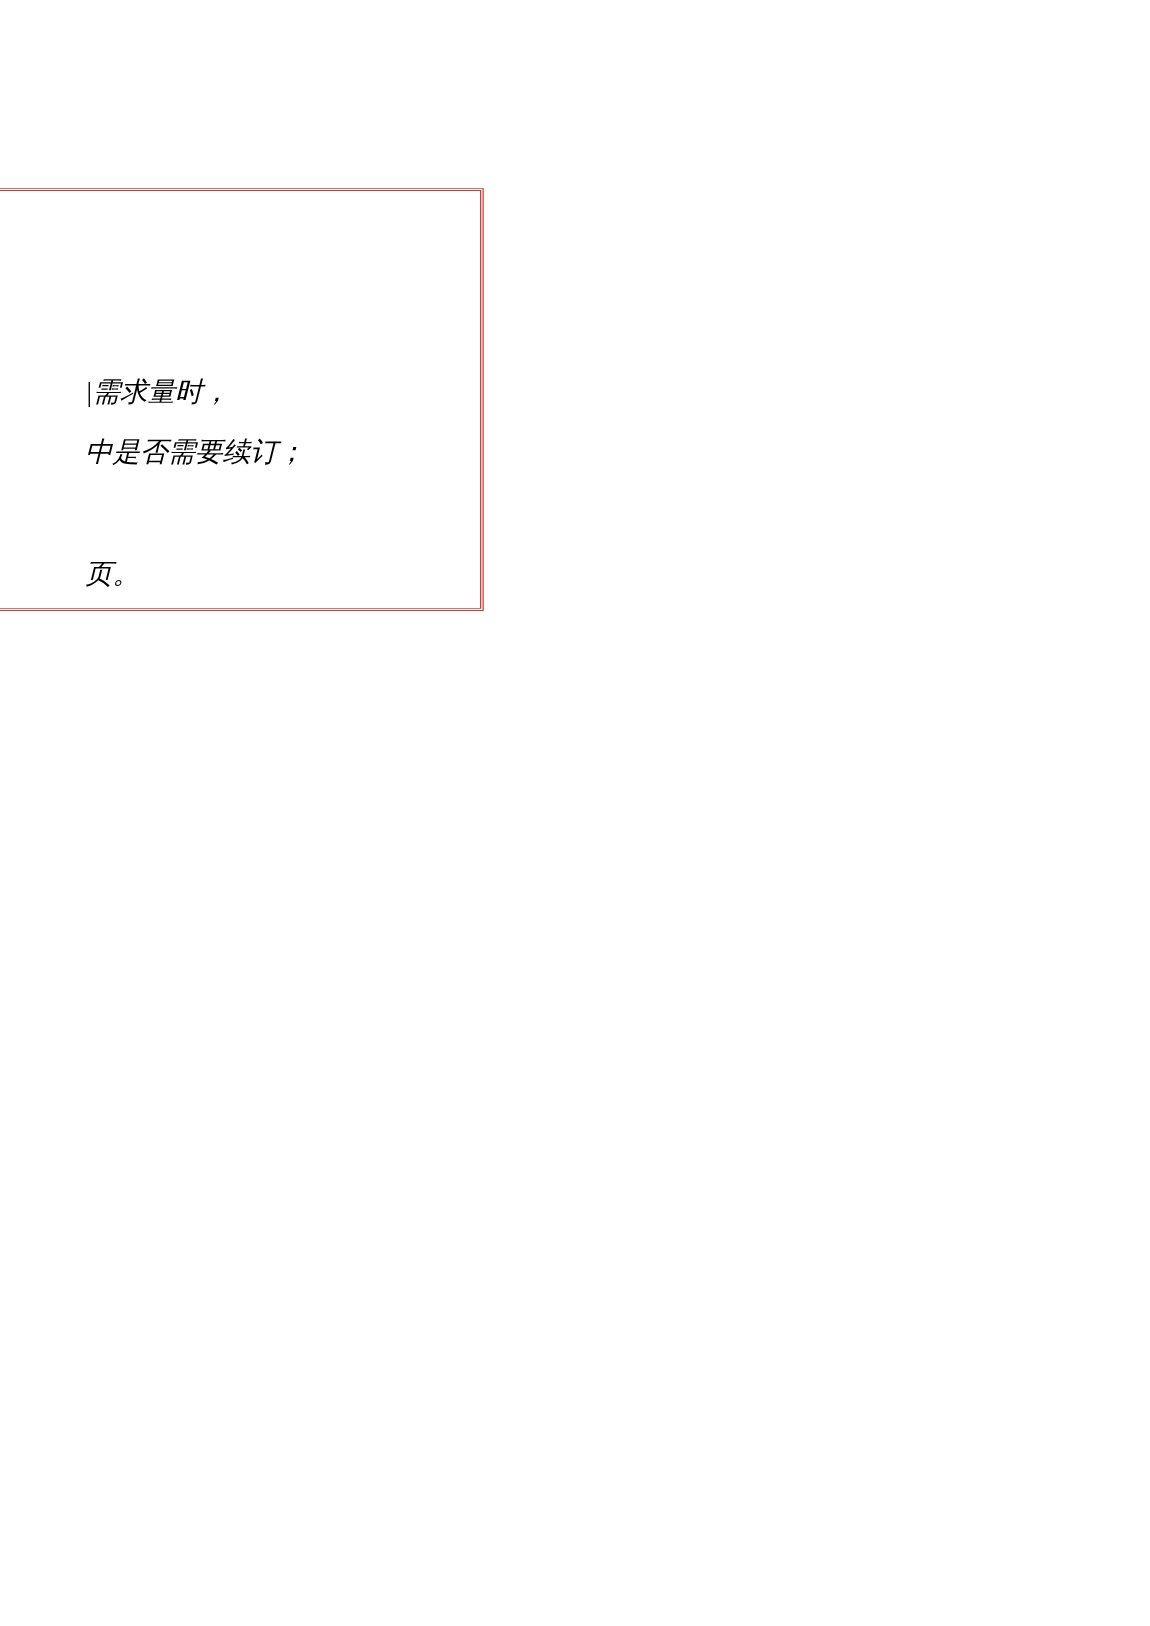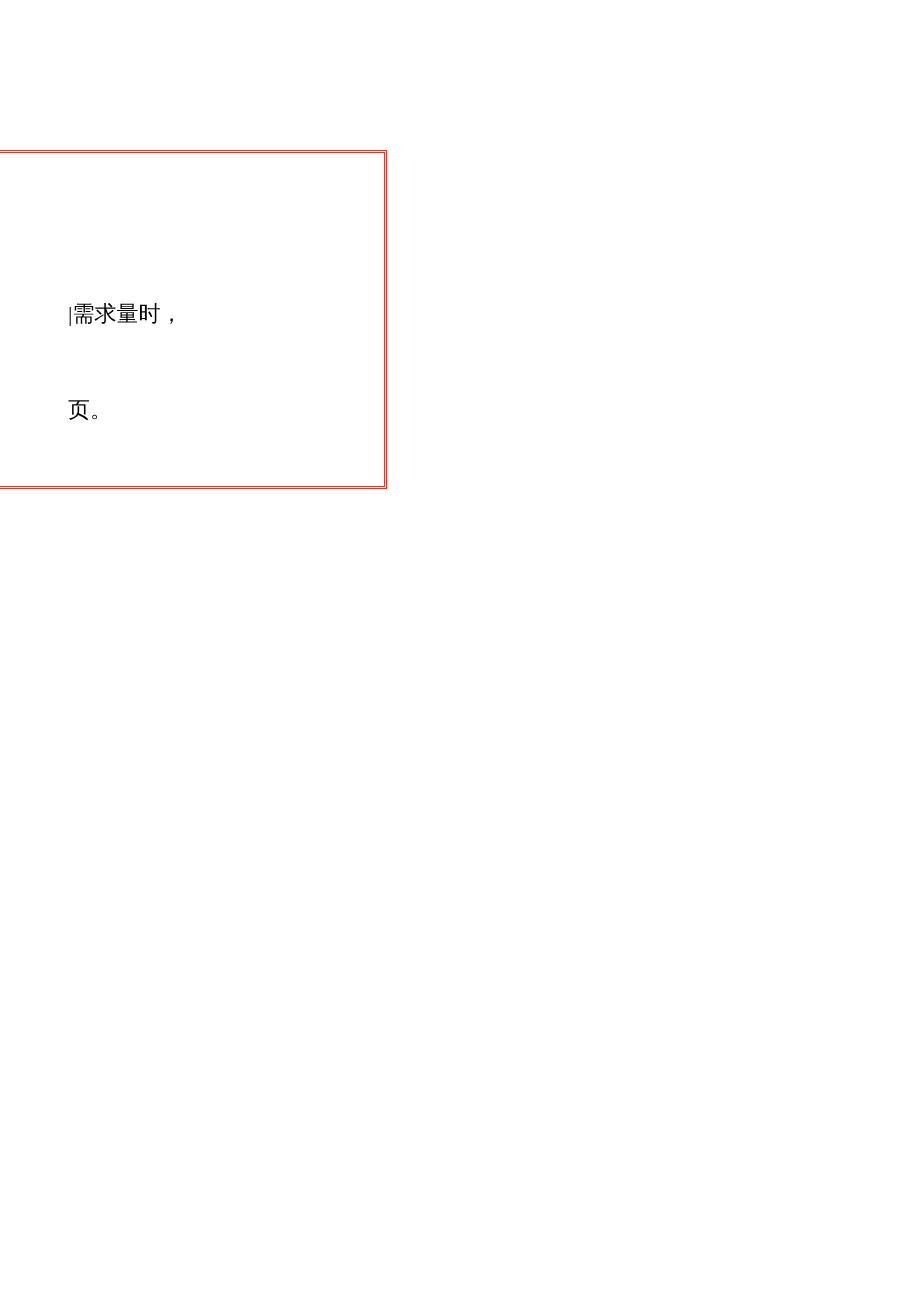--- a/index.html
+++ b/index.html
@@ -1,18 +1,19 @@
 <!DOCTYPE html>
 <html><head>
   <meta charset="utf-8">
   <style>
     * {
       margin: 0;
       padding: 0;
       box-sizing: border-box;
+      font-style: italic;
     }
     body {
       width: 920px;
       height: 1301px;
       background: #ffffff;
       position: relative;
       font-family: "SimSun", "宋体", serif;
     }
     .border-container {
       position: absolute;
@@ -36,14 +37,15 @@
       white-space: nowrap;
     }
   </style>
 </head>
 <body>
 
 <div class="border-container"></div>
 
 <div class="text-block">
   <div class="line">|需求量时，</div>
+  <div class="line">中是否需要续订；</div>
   <div class="line" style="margin-top: 48px;">页。</div>
 </div>
 
 </body></html>

